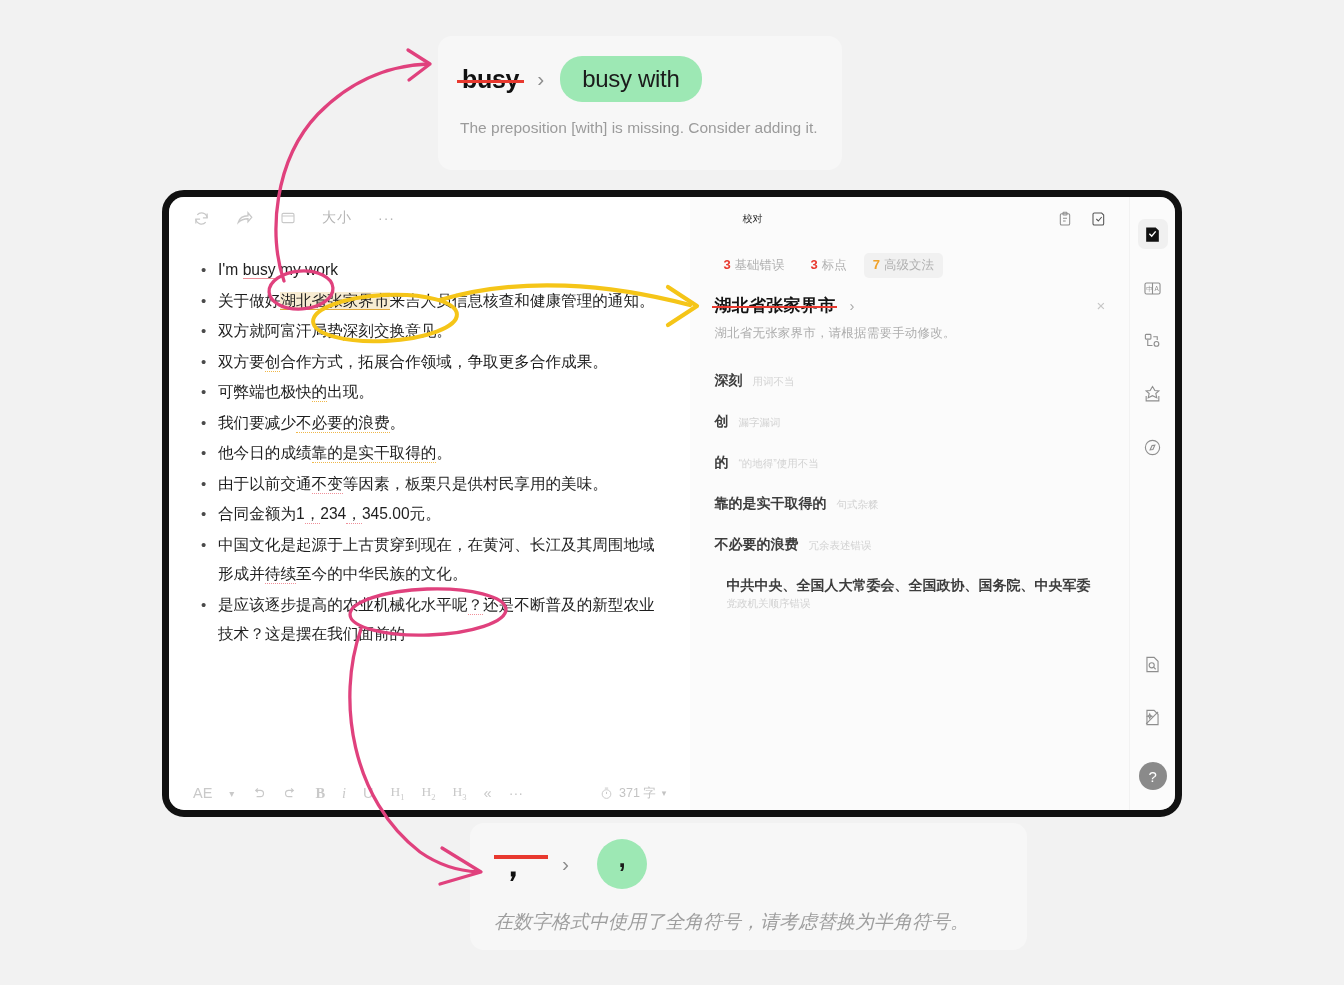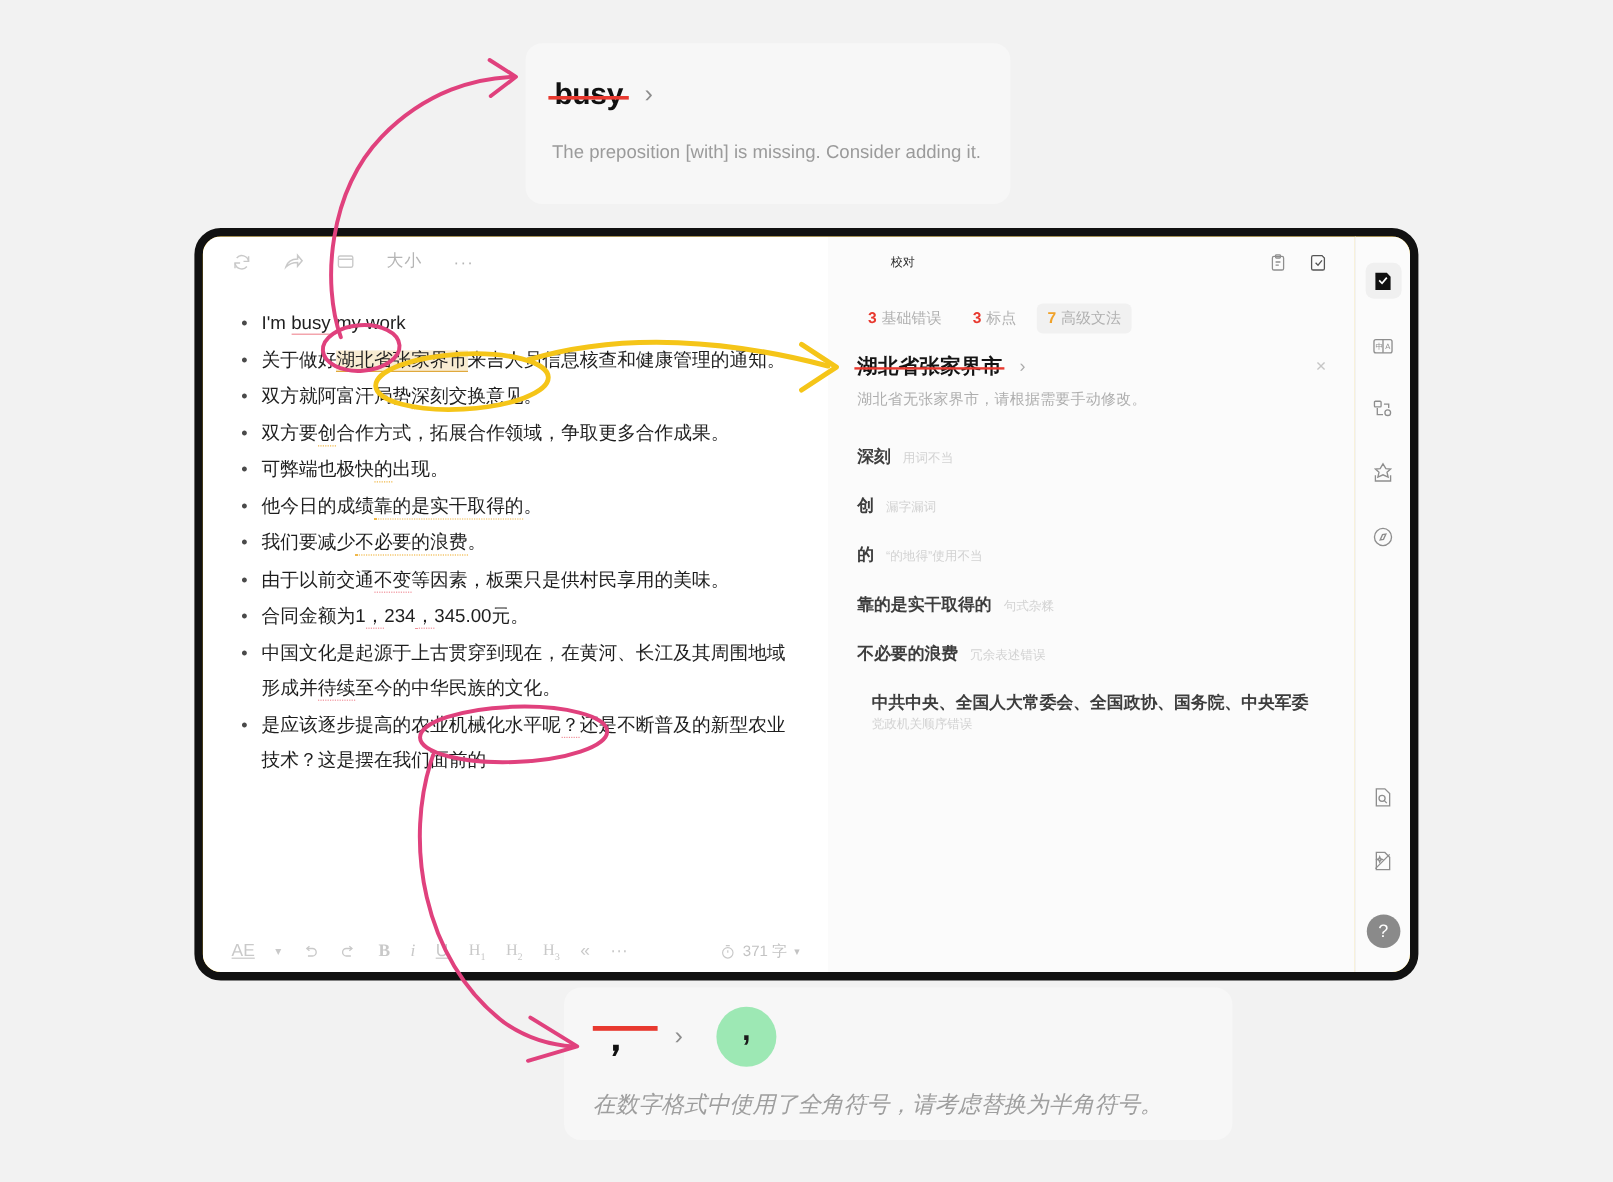--- a/index.html
+++ b/index.html
@@ -87,21 +87,21 @@
   }
   #popup-bottom .popup-desc {
     margin-top: 16px; font-size: 19px; color: #9e9e9e; font-style: italic;
   }
 
   
   #window {
     position: absolute;
     left: 162px; top: 190px;
     width: 1020px; height: 627px;
-    background: #eab308;
+    background: #a3a3a3;
     border: 7px solid #111111;
     border-radius: 22px;
     overflow: hidden;
     display: flex;
     z-index: 10;
   }
 
   
   #editor {
     width: 525px;
@@ -149,21 +149,21 @@
 
   #editor-toolbar-bottom {
     height: 34px;
     display: flex; align-items: center;
     gap: 17px; padding: 0 24px;
     color: #c3c3c3;
   }
   .fmt { font-size: 14.5px; color: #c9c9c9; }
   .fmt-b { font-weight: 700; font-family: "Liberation Serif", serif; }
   .fmt-i { font-style: italic; font-family: "Liberation Serif", serif; }
-  .fmt-u { text-decoration: underline; }
+  .fmt-u { }
   .fmt-h { font-family: "Liberation Serif", serif; font-size: 13.5px; }
   .fmt-h sub { font-size: 8.5px; }
   .wc { font-size: 12.5px; color: #c3c3c3; margin-left: auto; display:flex; align-items:center; gap:6px;}
 
   
   #panel {
     width: 442px;
     background: #fbfbfb;
     position: relative;
     display: flex; flex-direction: column;
@@ -246,20 +246,21 @@
     font-size: 15px; margin-bottom: 20px;
   }
 </style>
 </head>
 <body>
 
 <div class="popup" id="popup-top">
   <div class="popup-row">
     <span class="orig-word">busy</span>
     <span class="chev">›</span>
+    <span class="sugg-pill">busy with</span>
   </div>
   <div class="popup-desc">The preposition [with] is missing. Consider adding it.</div>
 </div>
 
 <div class="popup" id="popup-bottom">
   <div class="popup-row">
     <span class="comma-orig">，</span>
     <span class="chev" style="margin-left:12px">›</span>
     <span class="comma-circle" style="margin-left:12px">,</span>
   </div>
@@ -292,22 +293,22 @@
       <span class="tb-text">···</span>
     </div>
 
     <div id="doc">
       <ul>
         <li>I'm <span class="u-pink-solid">busy</span> my work</li>
         <li>关于做好<span class="hl">湖北省张家界市</span>来吉人员信息核查和健康管理的通知。</li>
         <li>双方就阿富汗局势<span class="u-orange">深刻</span>交换意见。</li>
         <li>双方要<span class="u-orange">创</span>合作方式，拓展合作领域，争取更多合作成果。</li>
         <li>可弊端也极快<span class="u-orange">的</span>出现。</li>
+        <li>我们要减少<span class="u-orange">不必要的浪费</span>。</li>
         <li>他今日的成绩<span class="u-orange">靠的是实干取得的</span>。</li>
-        <li>我们要减少<span class="u-orange">不必要的浪费</span>。</li>
         <li>由于以前交通<span class="u-red">不变</span>等因素，板栗只是供村民享用的美味。</li>
         <li>合同金额为1<span class="u-red">，</span>234<span class="u-red">，</span>345.00元。</li>
         <li>中国文化是起源于上古贯穿到现在，在黄河、长江及其周围地域形成并<span class="u-red">待续</span>至今的中华民族的文化。</li>
         <li>是应该逐步提高的农业机械化水平呢<span class="u-red">？</span>还是不断普及的新型农业技术？这是摆在我们面前的</li>
       </ul>
     </div>
 
     <div id="editor-toolbar-bottom">
       <span class="fmt fmt-u"><span>AE</span></span>
       <span class="fmt" style="font-size:10px">▾</span>

